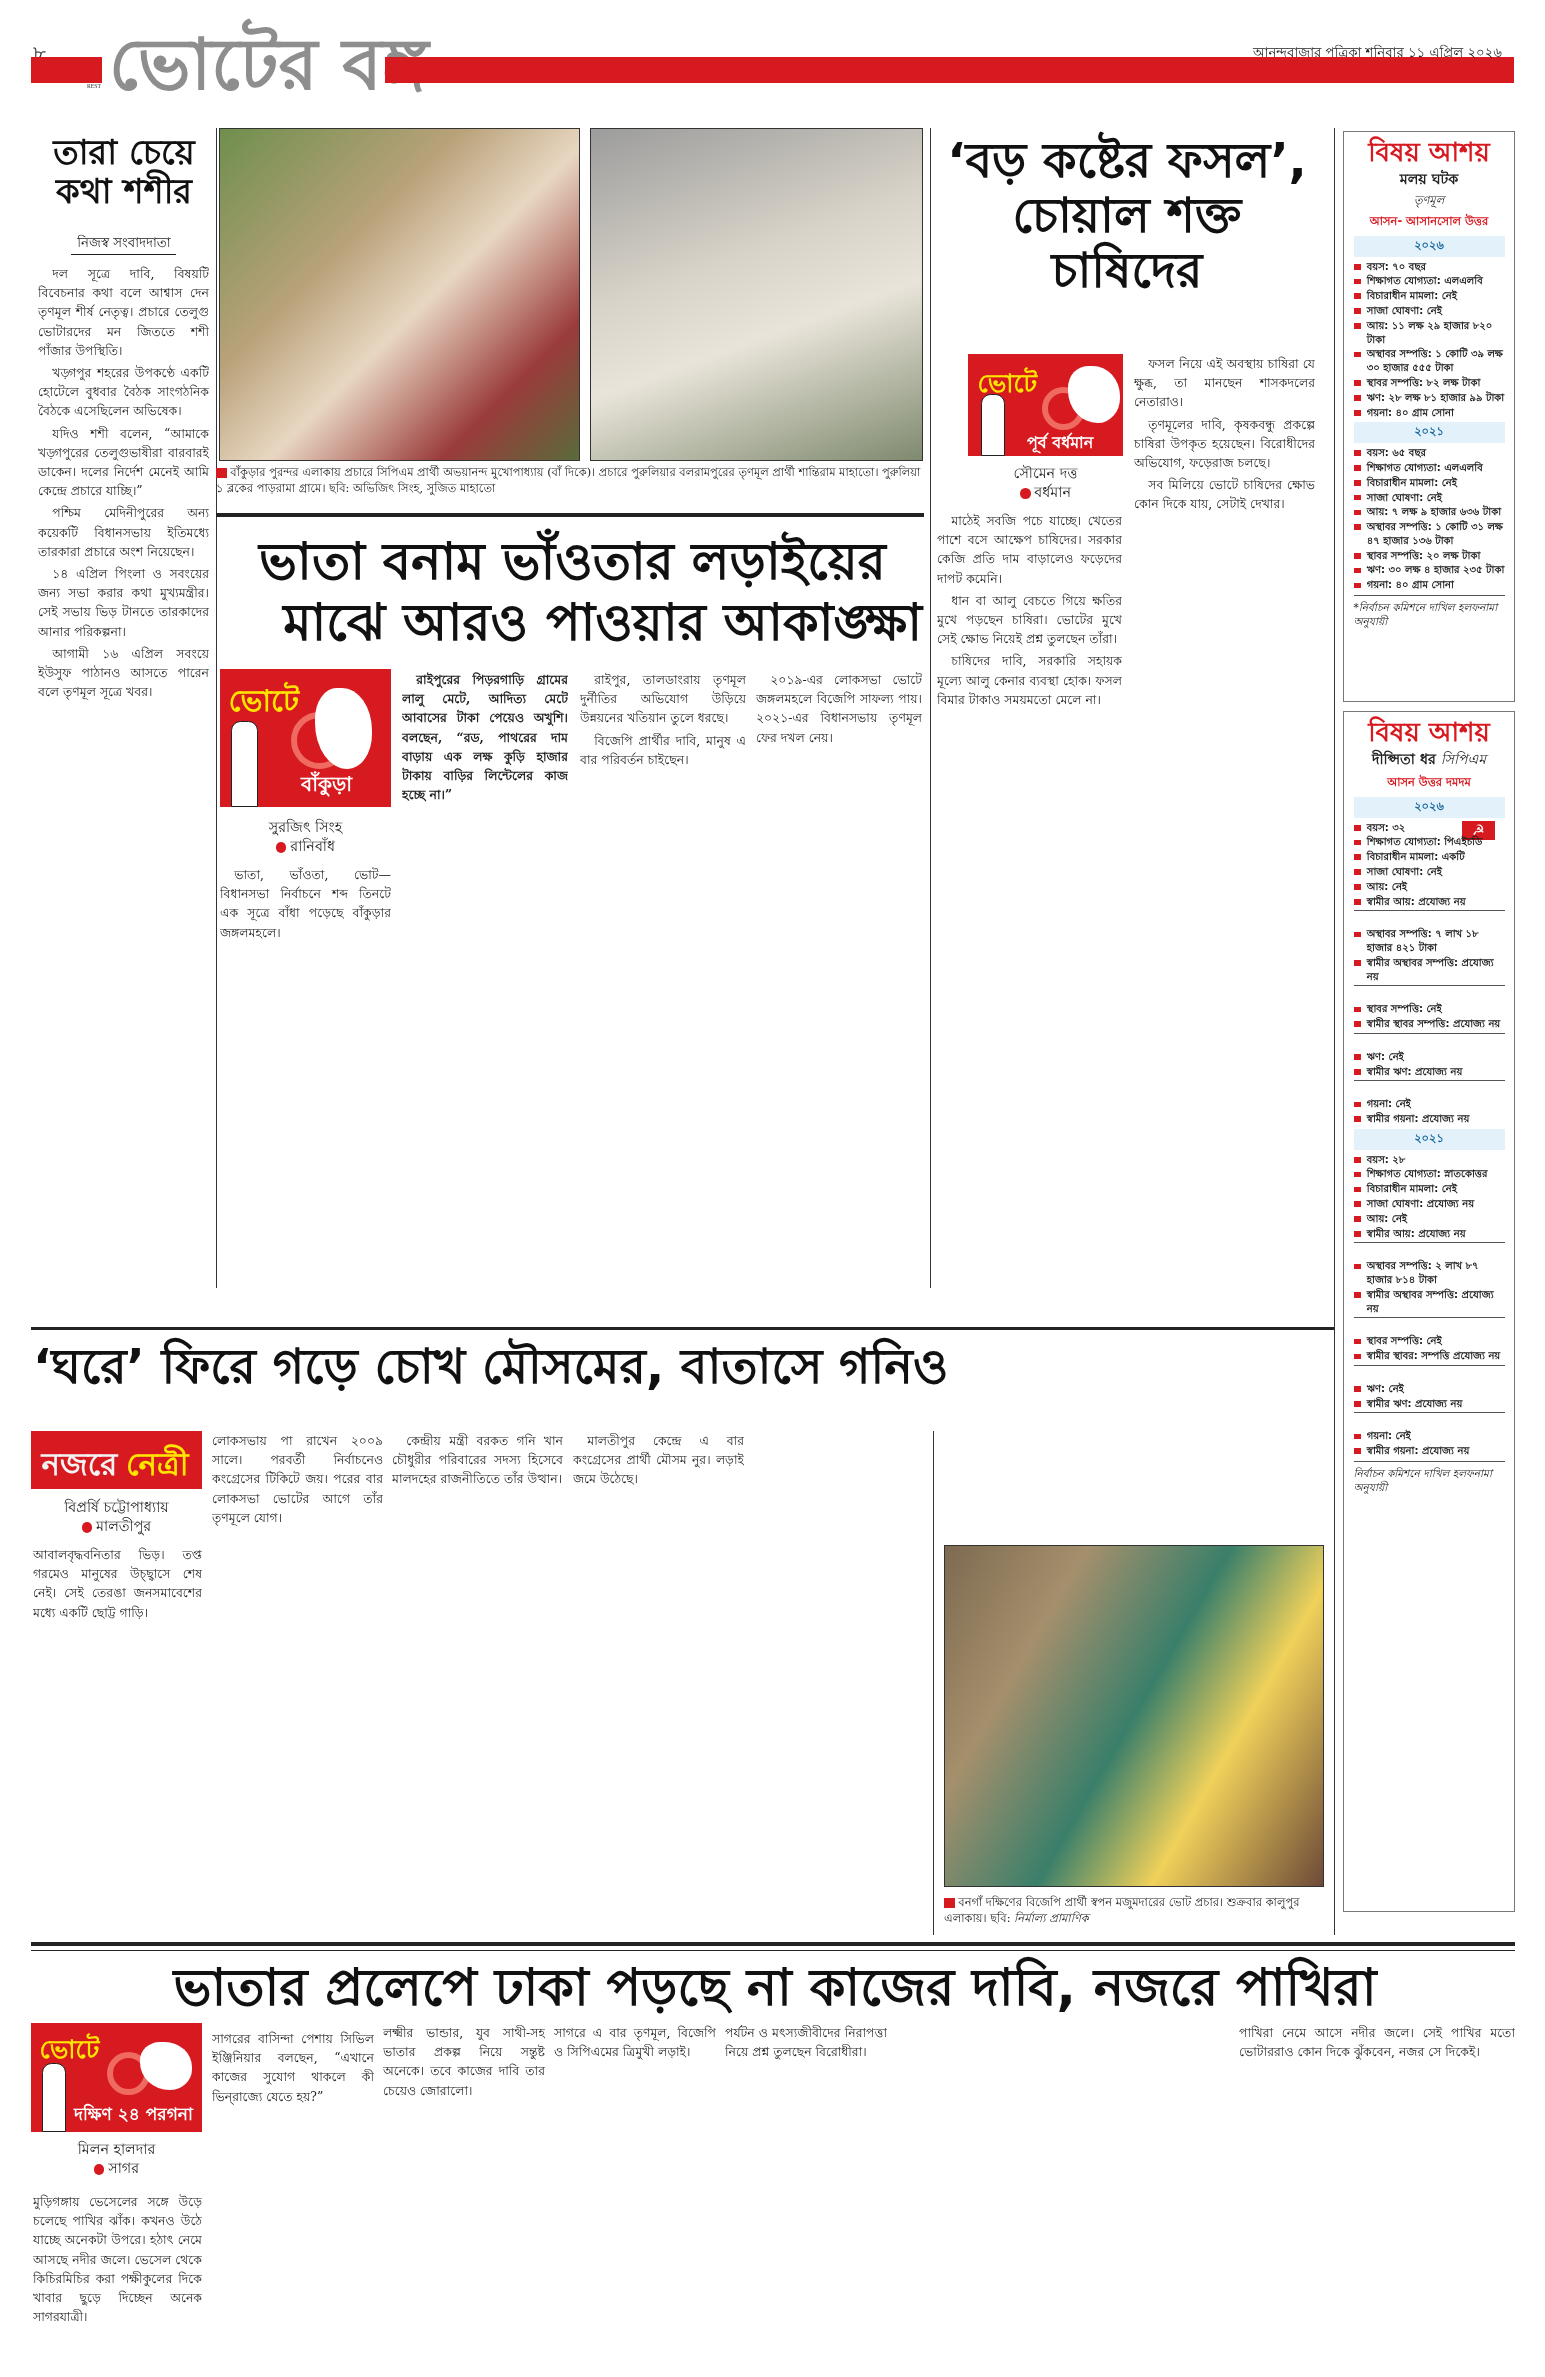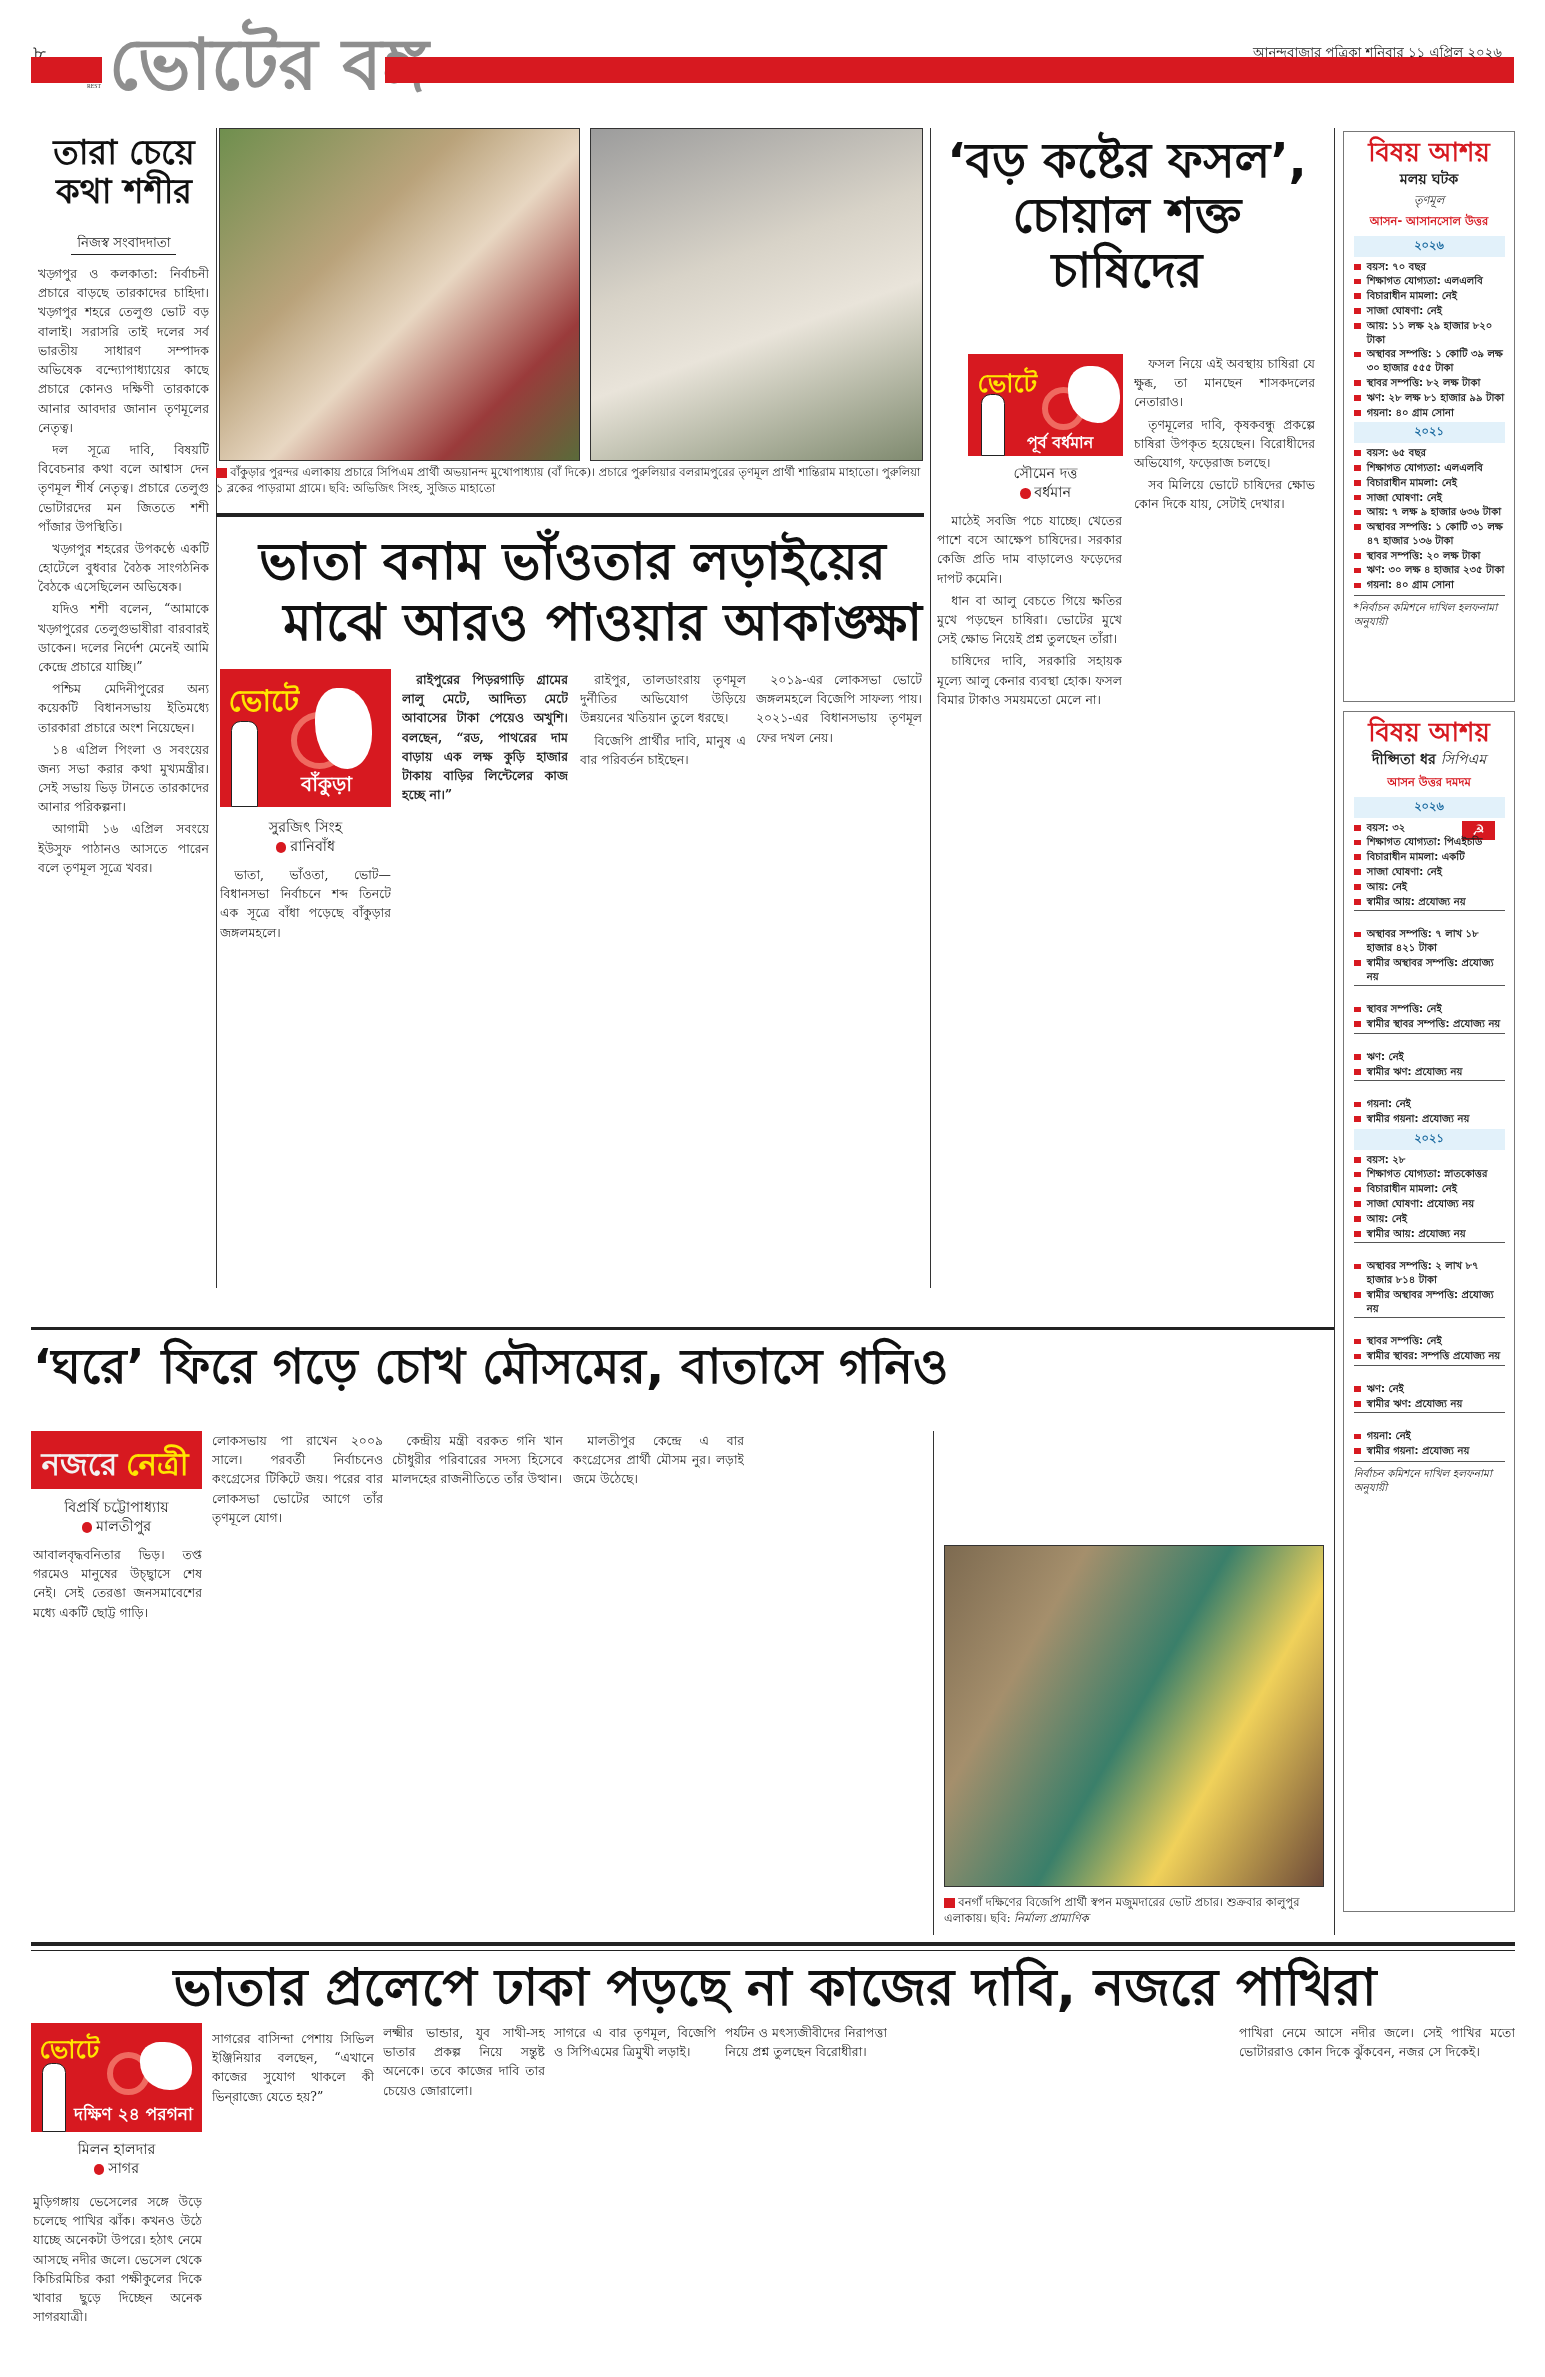--- a/index.html
+++ b/index.html
@@ -49,21 +49,20 @@
 <div class="masthead-bar" style="left:31px;width:71px;"></div>
 <div class="rest">REST</div>
 <div class="masthead-title">ভোটের বঙ্গ</div>
 <div class="masthead-bar" style="left:385px;right:31px;"></div>
 <div class="dateline">আনন্দবাজার পত্রিকা শনিবার ১১ এপ্রিল ২০২৬</div>
 
 <div class="abs headline" style="left:43px;top:133px;width:162px;font-size:34px;text-align:center;">তারা চেয়ে কথা শশীর</div>
 <div class="abs" style="left:43px;top:233px;width:162px;text-align:center;font-size:13.3px;">নিজস্ব সংবাদদাতা</div>
 <div class="hrule-thin" style="left:71px;top:254px;width:105px;"></div>
 <div class="col body-text" style="left:38px;top:264px;width:171px;height:1022px;">
-  <p style="text-indent:0">খড়্গপুর ও কলকাতা: নির্বাচনী প্রচারে বাড়ছে তারকাদের চাহিদা। খড়্গপুর শহরে তেলুগু ভোট বড় বালাই। সরাসরি তাই দলের সর্ব ভারতীয় সাধারণ সম্পাদক অভিষেক বন্দ্যোপাধ্যায়ের কাছে প্রচারে কোনও দক্ষিণী তারকাকে আনার আবদার জানান তৃণমূলের নেতৃত্ব।</p>
   <p>দল সূত্রে দাবি, বিষয়টি বিবেচনার কথা বলে আশ্বাস দেন তৃণমূল শীর্ষ নেতৃত্ব। প্রচারে তেলুগু ভোটারদের মন জিততে শশী পাঁজার উপস্থিতি।</p>
   <p>খড়্গপুর শহরের উপকণ্ঠে একটি হোটেলে বুধবার বৈঠক সাংগঠনিক বৈঠকে এসেছিলেন অভিষেক।</p>
   <p>যদিও শশী বলেন, “আমাকে খড়্গপুরের তেলুগুভাষীরা বারবারই ডাকেন। দলের নির্দেশ মেনেই আমি কেন্দ্রে প্রচারে যাচ্ছি।”</p>
   <p>পশ্চিম মেদিনীপুরের অন্য কয়েকটি বিধানসভায় ইতিমধ্যে তারকারা প্রচারে অংশ নিয়েছেন।</p>
   <p>১৪ এপ্রিল পিংলা ও সবংয়ের জন্য সভা করার কথা মুখ্যমন্ত্রীর। সেই সভায় ভিড় টানতে তারকাদের আনার পরিকল্পনা।</p>
   <p>আগামী ১৬ এপ্রিল সবংয়ে ইউসুফ পাঠানও আসতে পারেন বলে তৃণমূল সূত্রে খবর।</p>
 </div>
 <div class="vrule" style="left:216px;top:128px;height:1160px;"></div>
 
 <div class="photo" style="left:219px;top:128px;width:361px;height:333px;background:linear-gradient(135deg,#6f8f4e 0%,#b9a27a 35%,#e8d7c2 55%,#9a3b3b 80%,#5a6b3a 100%);"></div>

